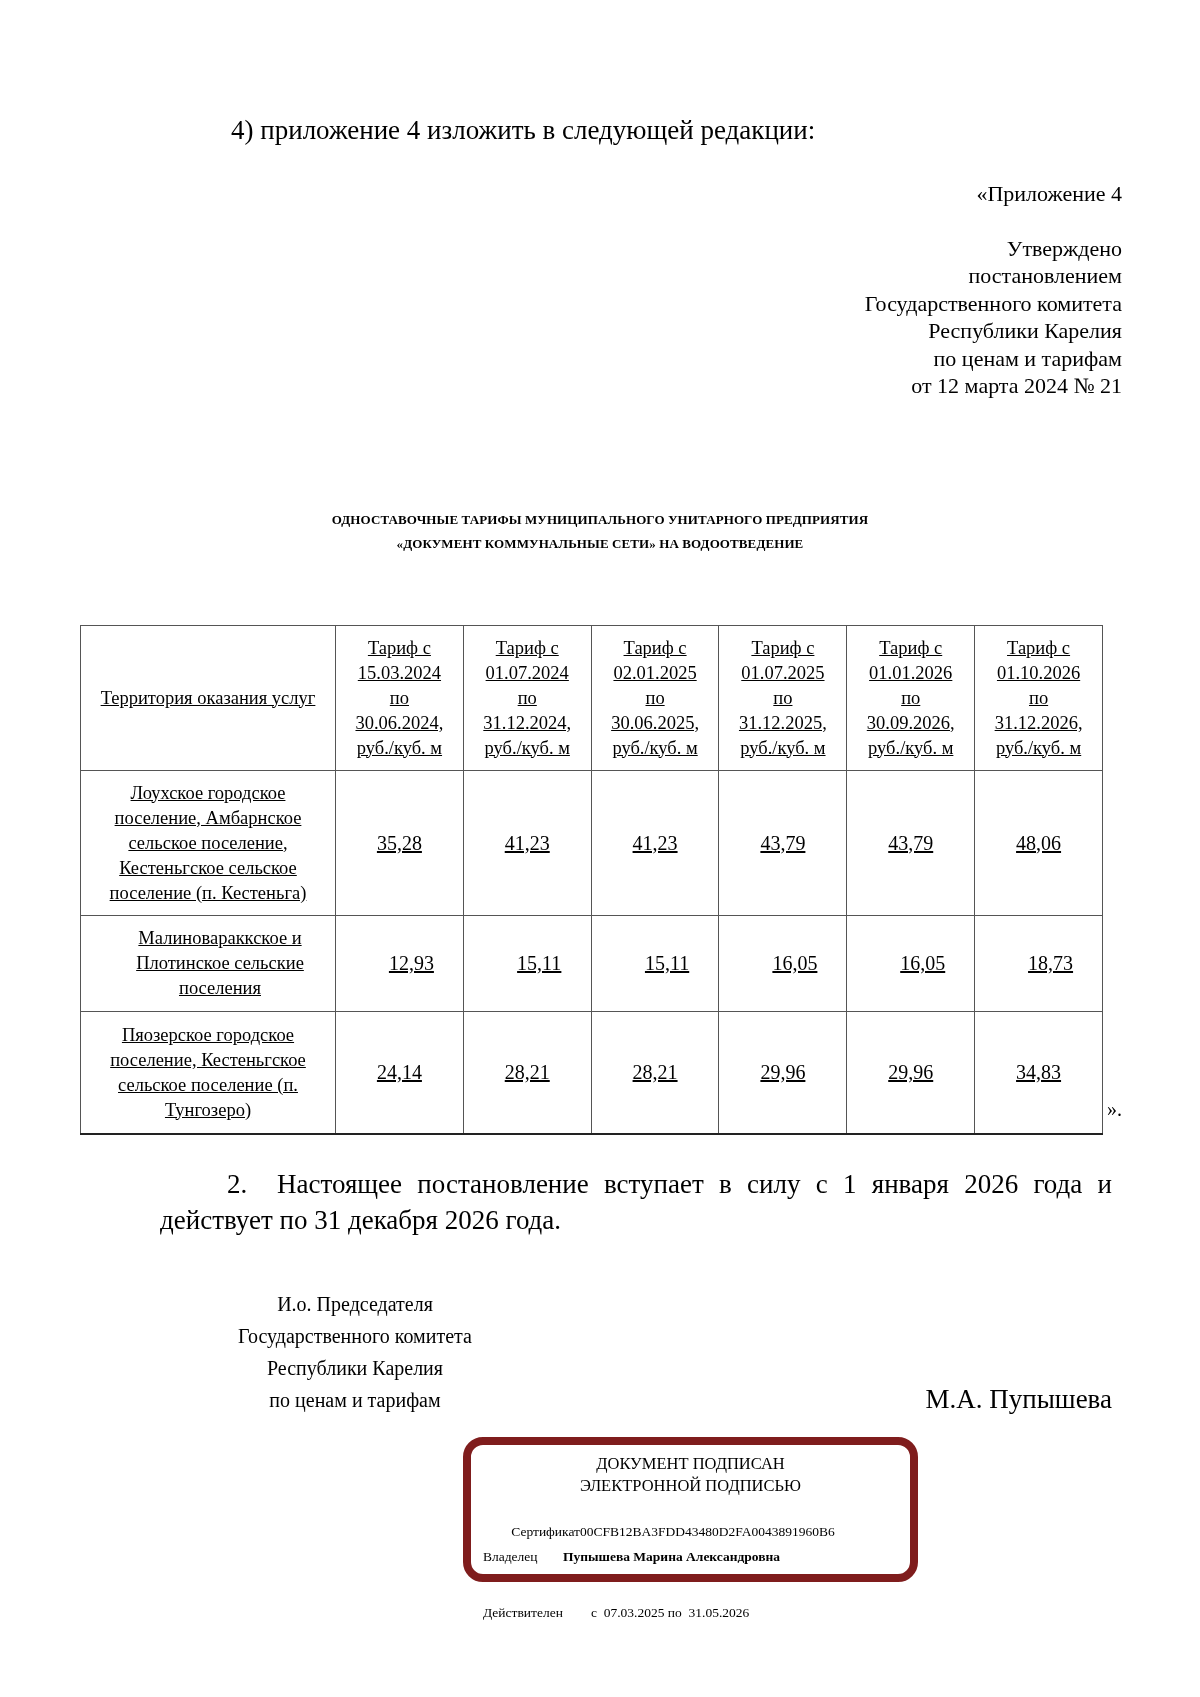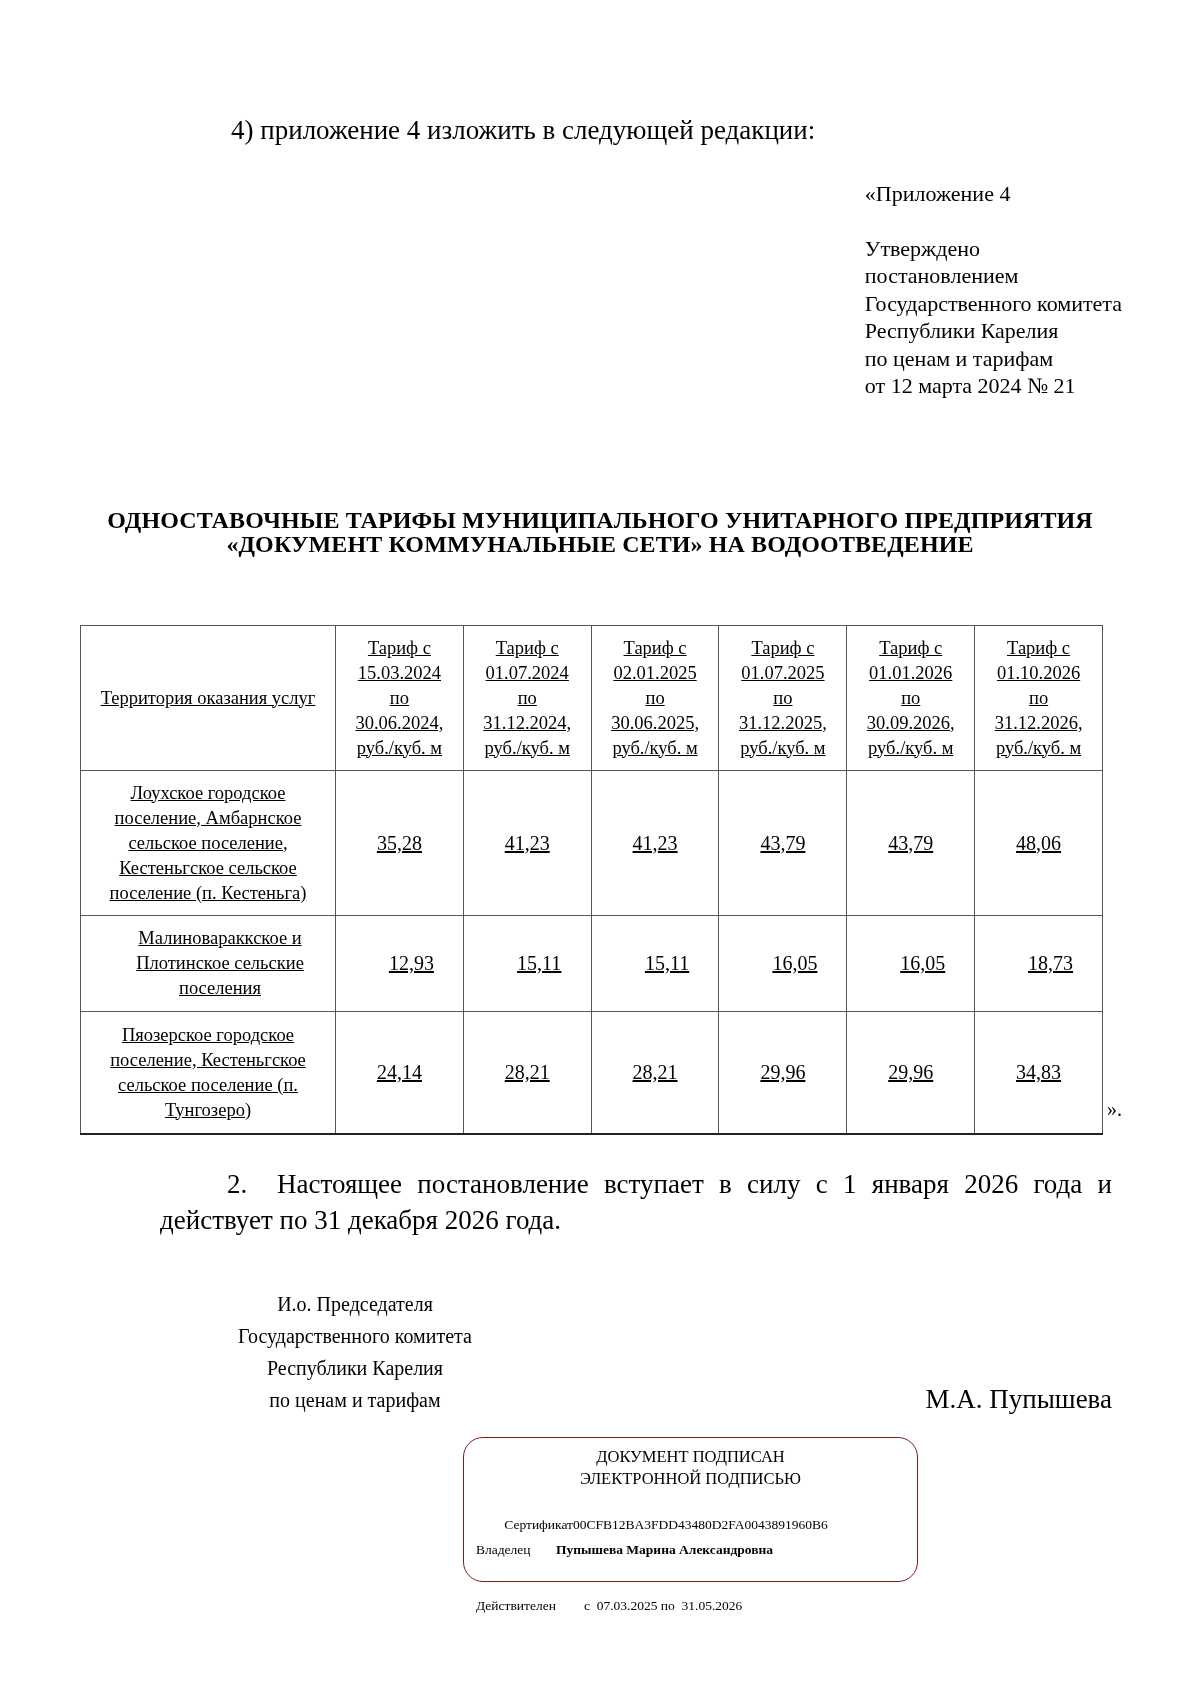--- a/index.html
+++ b/index.html
@@ -1,43 +1,43 @@
 <!DOCTYPE html>
 <html><head>
 <meta charset="utf-8">
 <style>
   html, body { margin: 0; padding: 0; background: #ffffff; }
   body { width: 1200px; height: 1697px; position: relative; overflow: hidden;
          font-family: "Liberation Serif", "DejaVu Serif", serif; color: #000; }
   .abs { position: absolute; }
   .intro { left: 231px; top: 115px; font-size: 27px; white-space: nowrap; }
-  .right-block { right: 78px; top: 180px; font-size: 22px; line-height: 27.5px; }
+  .right-block { right: 78px; top: 180px; text-align: right; font-size: 22px; line-height: 27.5px; }
   .right-block .gap { height: 27px; }
   .title { left: 0; width: 1200px; top: 508px; text-align: center; font-weight: bold;
-           font-size: 24px; line-height: 24px; letter-spacing: 0.1px; }
+           font-size: 13px; line-height: 24px; letter-spacing: 0.1px; }
   table.tariffs { position: absolute; left: 80px; top: 625px; width: 1023px;
                   border-collapse: collapse; font-size: 18.5px; }
   table.tariffs td, table.tariffs th { border: 1.5px solid #555; text-align: center;
                   vertical-align: middle; font-weight: normal; padding: 0 4px; text-decoration: underline; }
   table.tariffs tr.head th { height: 144px; line-height: 25px; }
   table.tariffs th.territory-head { width: 246px; }
   table.tariffs tr.r1 td { height: 144px; }
   table.tariffs tr.r2 td { height: 95px; padding-left: 28px; }
   table.tariffs tr.r3 td { height: 121px; }
   table.tariffs td.territory { line-height: 25px; }
   table.tariffs td.val { font-size: 20px; }
   table.tariffs tr.r1 td, table.tariffs tr.r2 td, table.tariffs tr.r3 td { border-top-color: #000; }
   table.tariffs tr.r3 td { border-bottom: 2.5px solid #222; }
   .close-quote { left: 1107px; top: 1098px; font-size: 20px; }
   .para2 { left: 160px; width: 952px; top: 1166px; font-size: 27px; line-height: 36px; text-align: justify; text-align-last: left; }
   .para2 .indent { display: inline-block; width: 67px; }
   .para2 .num { display: inline-block; width: 50px; }
   .sign-left { left: 170px; width: 370px; top: 1288px; text-align: center; font-size: 20px; line-height: 32px; }
   .sign-right { right: 88px; top: 1384px; font-size: 27px; }
-  .stamp { left: 463px; top: 1437px; width: 455px; height: 145px; border: 1px solid #7f1d1d;
+  .stamp { left: 463px; top: 1437px; width: 455px; height: 145px; border: 8px solid #7f1d1d;
            border-radius: 20px; box-sizing: border-box; font-size: 15.5px; }
   .stamp .st-title { position: absolute; left: 0; right: 0; top: 8px; text-align: center;
                      line-height: 22px; font-size: 16.5px; }
   .stamp .st-row { position: absolute; left: 12px; font-size: 13.5px; white-space: nowrap; }
   .stamp .st-row .lbl { display: inline-block; }
   .stamp .row-cert { top: 79px; }
   .stamp .row-owner { top: 104px; }
   .stamp .row-valid { top: 128px; }
   .stamp .row-cert .lbl { width: 97px; text-align: right; }
   .stamp .row-owner .lbl { width: 80px; }

